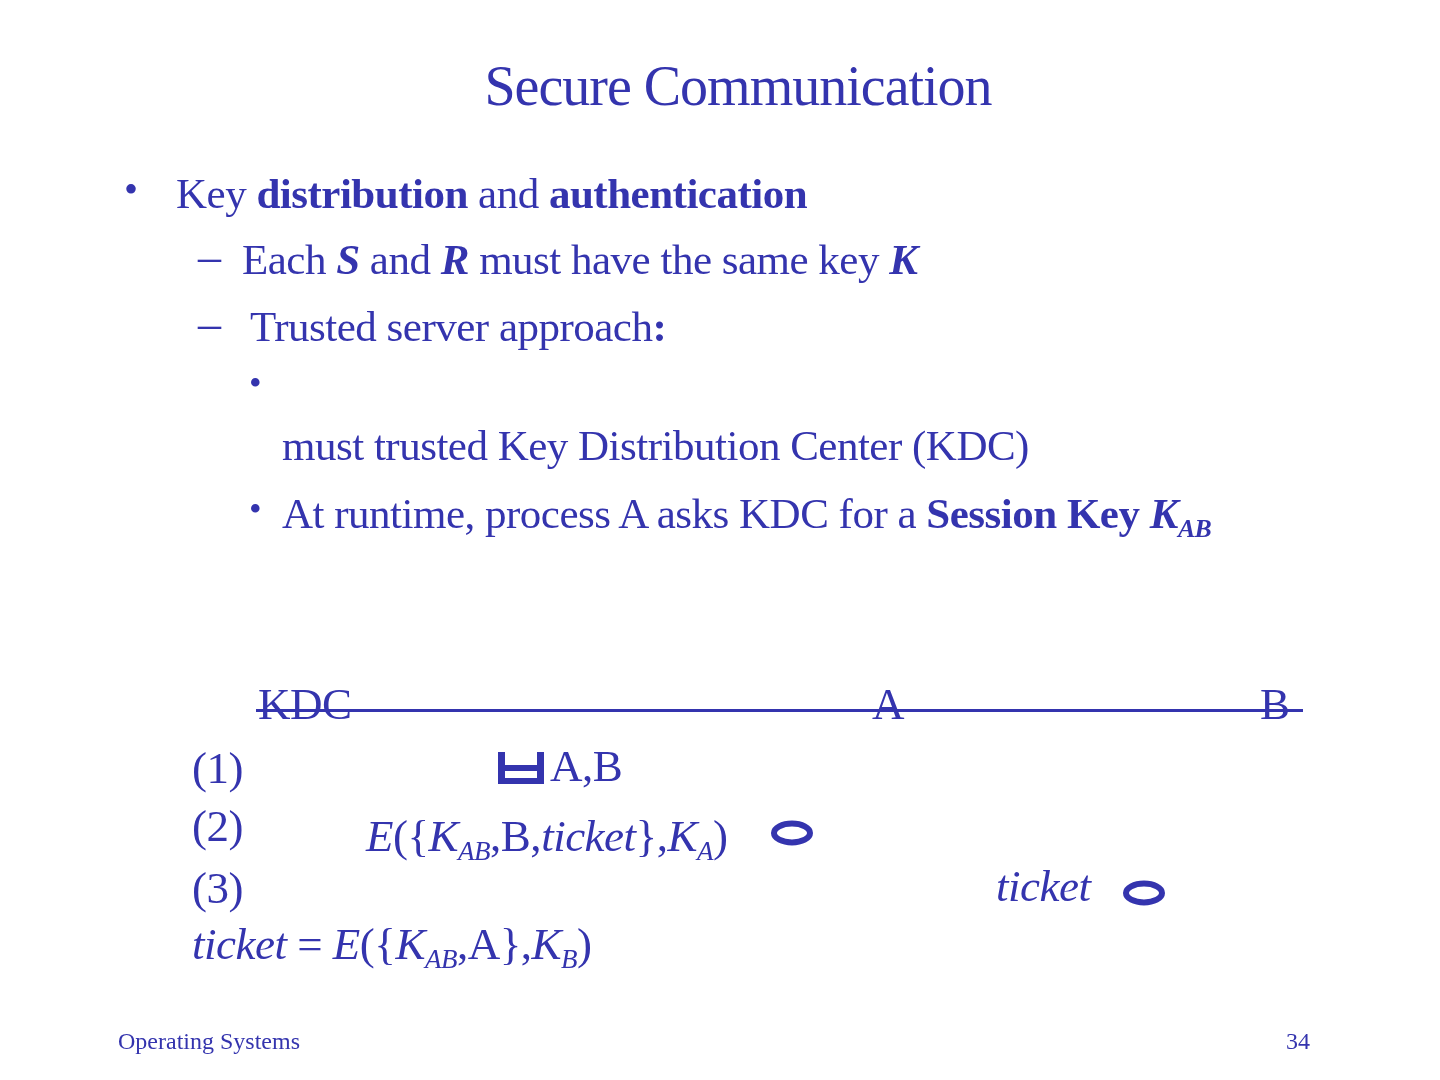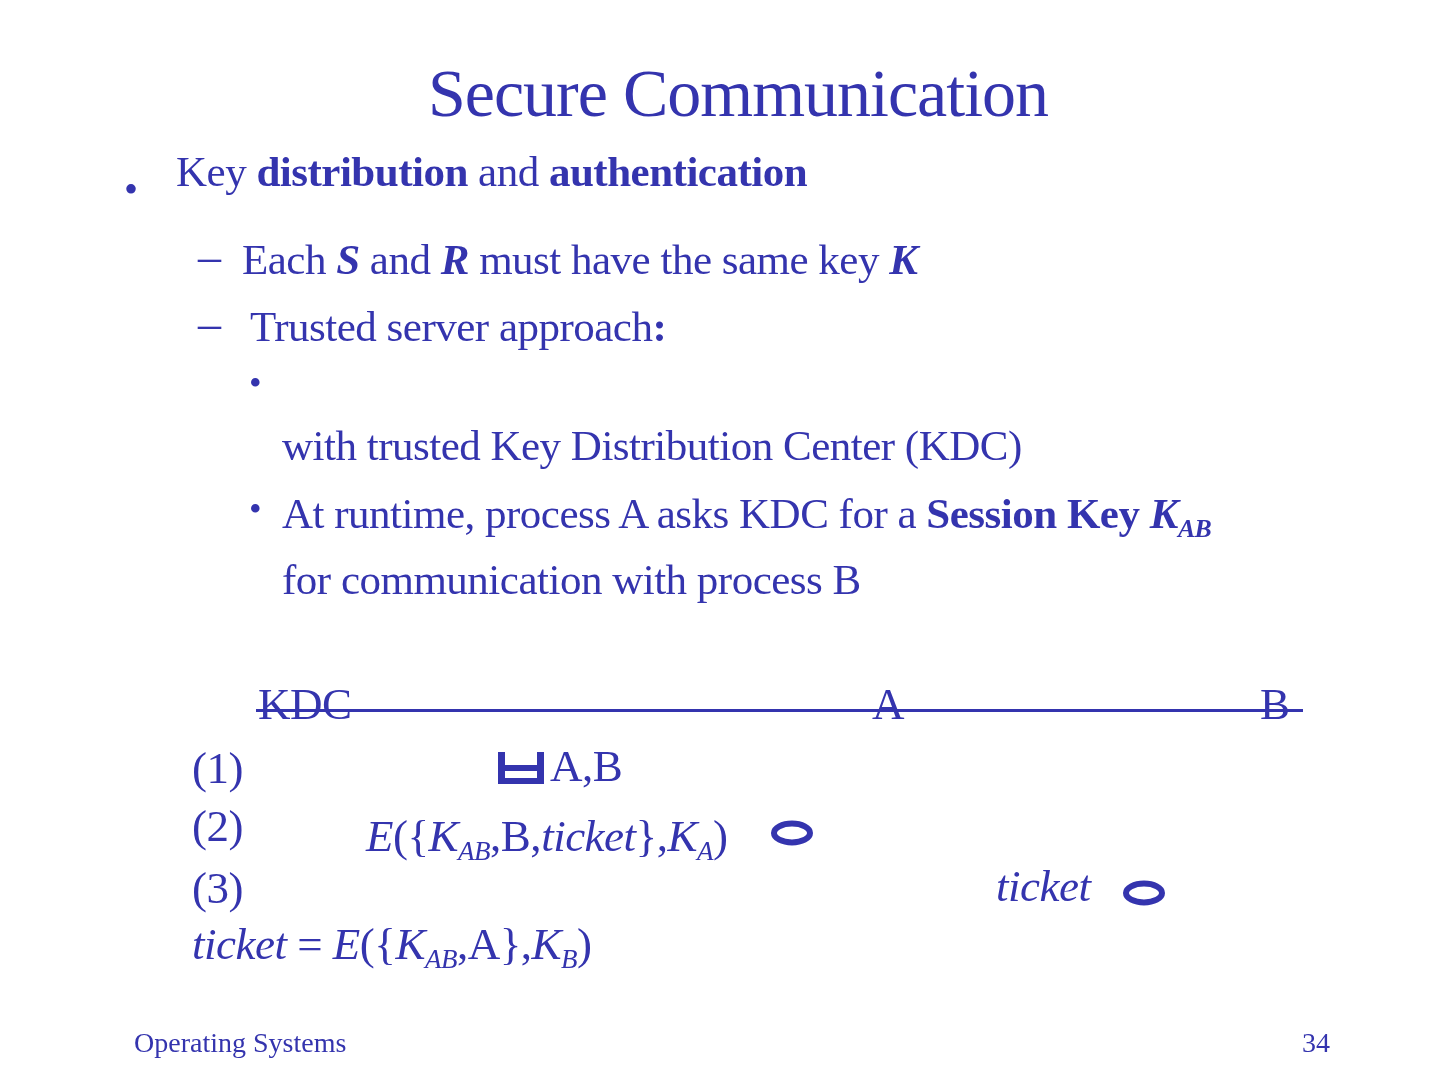--- a/index.html
+++ b/index.html
@@ -1,56 +1,55 @@
 <!DOCTYPE html>
 <html><head>
 <meta charset="utf-8">
 <style>
   html,body{margin:0;padding:0;background:#fff;}
   .slide{
     position:relative;width:1440px;height:1080px;background:#ffffff;overflow:hidden;
     font-family:"Liberation Serif","DejaVu Serif",serif;color:#3434ae;
   }
   .line{position:absolute;white-space:nowrap;line-height:1.1;letter-spacing:-0.5px;}
-  .fs-title{font-size:68px;letter-spacing:-1px;padding-left:36px;}
+  .fs-title{font-size:56px;letter-spacing:-1px;padding-left:36px;}
   .fs-body{font-size:43px;}
   .fs-diag{font-size:45px;margin-top:16px;}
-  .fs-foot{font-size:28px;letter-spacing:0;margin-left:16px;}
+  .fs-foot{font-size:24px;letter-spacing:0;}
   .title{position:absolute;left:0;right:0;top:54px;text-align:center;}
   .bold{font-weight:bold;}
   .it{font-style:italic;}
   .bi{font-weight:bold;font-style:italic;}
   .sb{font-size:60%;vertical-align:-0.35em;font-style:italic;}
   .sb-bi{font-size:60%;vertical-align:-0.35em;font-weight:bold;font-style:italic;}
   .rule{position:absolute;background:#3434ae;}
   .marker{position:absolute;white-space:nowrap;}
   svg{display:block;}
 </style>
 </head>
 <body>
 
 <div class="slide">
 
   <div class="title fs-title">Secure Communication</div>
 
   <div class="marker fs-body" style="left:124px;top:166px;font-size:40px;">•</div>
-  <div class="line fs-body" style="left:176px;top:148px;"><span>Key </span><span class="bold">distribution</span><span> and </span><span class="bold">authentication</span></div>
+  <div class="line fs-body" style="left:176px;top:170px;"><span>Key </span><span class="bold">distribution</span><span> and </span><span class="bold">authentication</span></div>
 
   <div class="marker" style="left:198px;top:230px;font-size:46px;">–</div>
   <div class="line fs-body" style="left:242px;top:236px;"><span>Each </span><span class="bi">S</span><span> and </span><span class="bi">R</span><span> must have the same key </span><span class="bi">K</span></div>
 
   <div class="marker" style="left:198px;top:297px;font-size:46px;">–</div>
   <div class="line fs-body" style="left:250px;top:303px;"><span>Trusted server approach</span><span class="bold">:</span></div>
 
   <div class="marker" style="left:249px;top:362px;font-size:36px;">•</div>
-  <div class="line fs-body" style="left:282px;top:422px;">with trusted Key Distribution Center (KDC)</div>
+  <div class="line fs-body" style="left:282px;top:422px;">must trusted Key Distribution Center (KDC)</div>
 
   <div class="marker" style="left:249px;top:488px;font-size:36px;">•</div>
   <div class="line fs-body" style="left:282px;top:490px;"><span>At runtime, process A asks KDC for a </span><span class="bold">Session Key </span><span class="bi">K</span><span class="sb-bi">AB</span></div>
-  <div class="line fs-body" style="left:282px;top:556px;">for communication with process B</div>
 
   <div class="line fs-diag" style="left:258px;top:664px;">KDC</div>
   <div class="line fs-diag" style="left:872px;top:664px;">A</div>
   <div class="line fs-diag" style="left:1260px;top:664px;">B</div>
   <div class="rule" style="left:256px;top:709px;width:1047px;height:3px;"></div>
 
   <div class="line fs-diag" style="left:192px;top:728px;">(1)</div>
   <div class="marker" style="left:498px;top:752px;">
     <svg width="46" height="32" viewBox="0 0 46 32">
       <rect x="0" y="0" width="7" height="32" fill="#3434ae"></rect>

